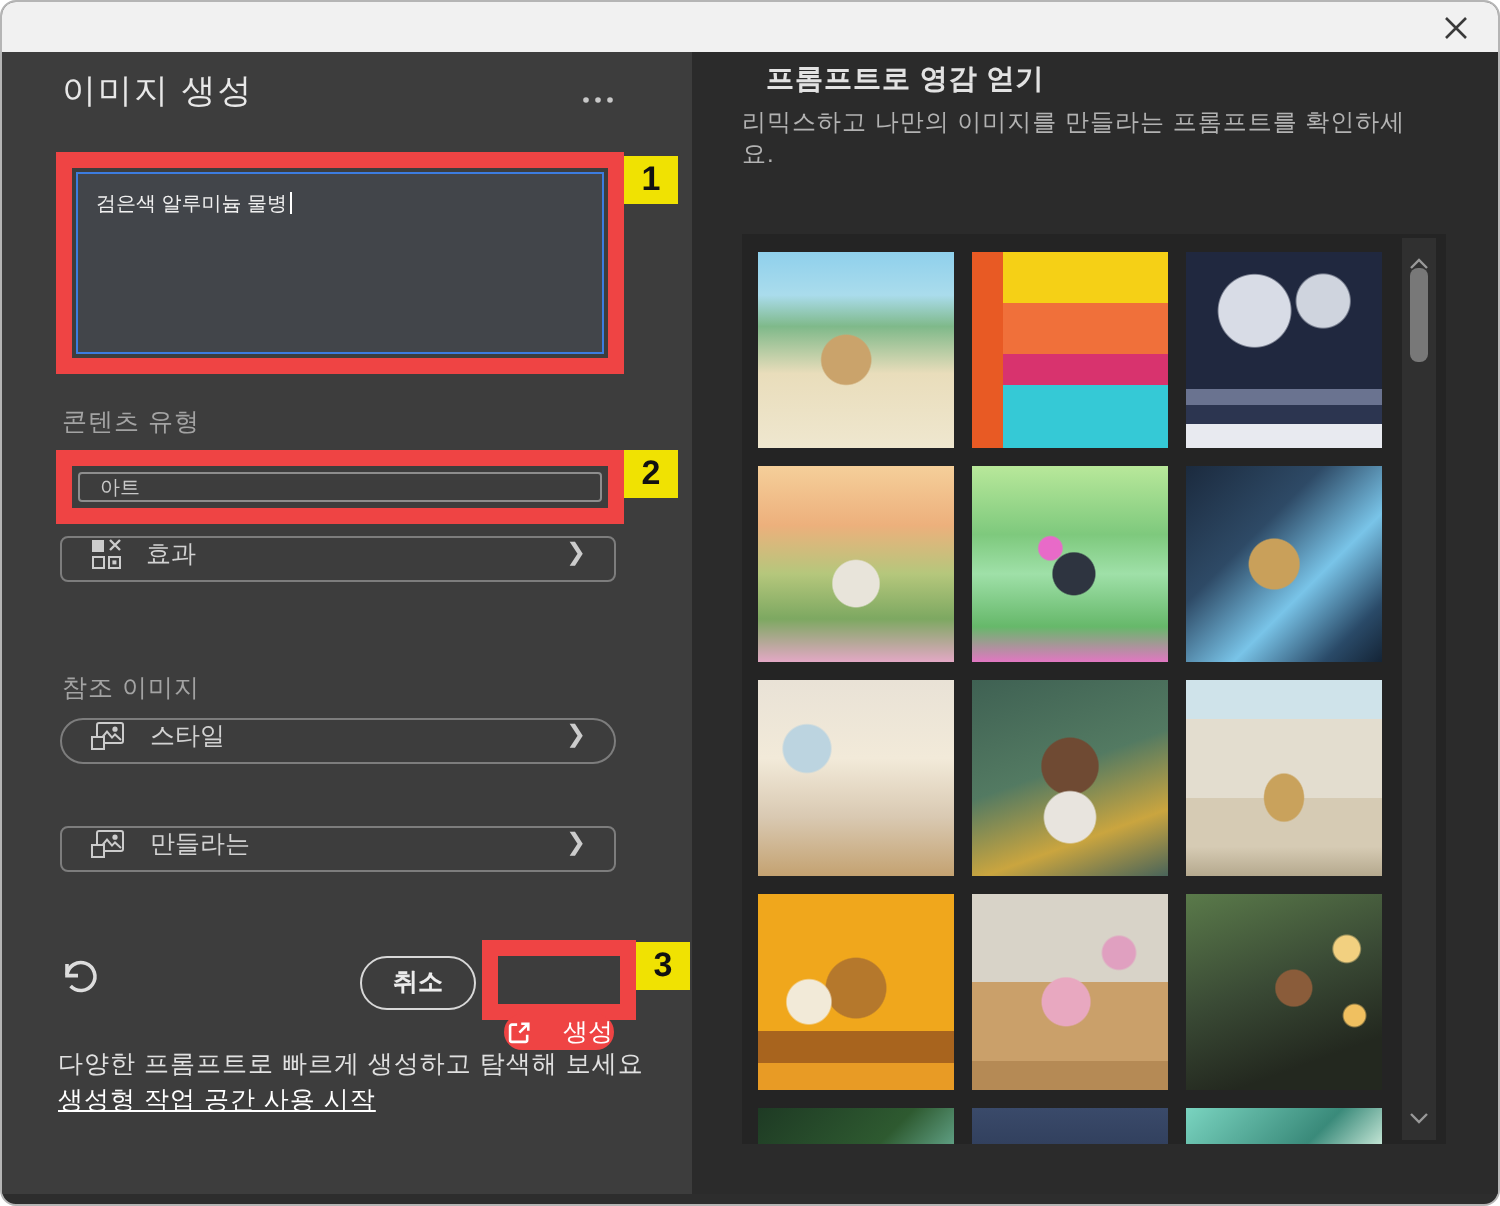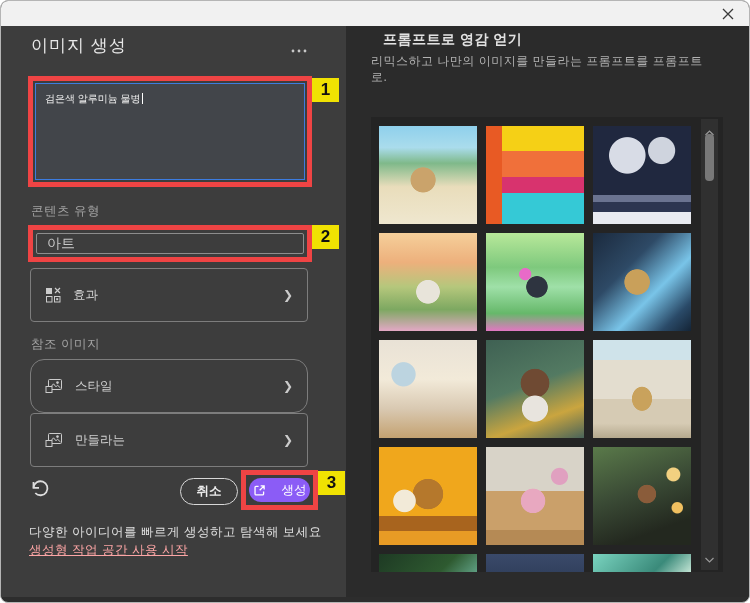--- a/index.html
+++ b/index.html
@@ -9,54 +9,54 @@
   .titlebar { position:absolute; top:0; left:0; right:0; height:25px; background:#f1f1f1; z-index:5; }
   .close-btn { position:absolute; right:12px; top:4px; width:18px; height:18px; display:flex;
                align-items:center; justify-content:center; cursor:pointer; }
 
   .left-panel { position:absolute; left:0; top:25px; width:345px; bottom:5px; background:#3d3d3d; }
   .right-panel { position:absolute; left:345px; top:25px; right:0; bottom:5px; background:#2b2b2b; }
 
   .panel-title { position:absolute; left:30px; top:8px; font-size:17px; color:#e8e8e8; letter-spacing:1px; }
   .more-dots { position:absolute; right:38px; top:14px; color:#c8c8c8; }
 
-  .hl-box { position:absolute; border:5px solid #ef4444; }
+  .hl-box { position:absolute; border:8px solid #ef4444; }
   .hl-badge { position:absolute; width:27px; height:24px; background:#f0e202; color:#111;
               font-weight:700; font-size:17px; display:flex; align-items:center; justify-content:center; }
 
   .prompt-box { left:27px; top:50px; width:284px; height:111px; padding:2px; }
   .prompt-area { width:100%; height:100%; background:#42454a; border:1px solid #3c7ce0;
                  padding:8px 9px; font-size:10px; color:#f0f0f0; cursor:text; }
   .caret { display:inline-block; width:1px; height:11px; background:#ffffff; vertical-align:-2px; margin-left:1px; }
 
   .section-label { position:absolute; left:30px; font-size:12.5px; color:#a3a3a3; letter-spacing:0.5px; }
 
   .seg-box { left:27px; top:199px; width:284px; height:37px; padding:3px; display:flex; gap:4px; }
   .seg-btn { flex:1; border:1px solid #8d8d8d; border-radius:2px; display:flex; align-items:center;
-             padding:0 10px; font-size:14px; color:#c8c8c8; cursor:pointer; }
+             padding:0 10px; font-size:10px; color:#c8c8c8; cursor:pointer; }
   .seg-btn.selected { background:#242424; border-color:#a2a2a2; color:#e6e6e6; }
   .check-circle { margin-left:auto; width:17px; height:17px; border-radius:50%; background:#e8e8e8;
                   display:flex; align-items:center; justify-content:center; }
 
-  .list-btn { position:absolute; left:29px; width:278px; height:54px; border:1px solid #7d7d7d;
-              border-radius:4px; display:flex; align-items:center; padding:0 14px; gap:12px;
+  .list-btn { position:absolute; left:29px; width:278px; height:23px; border:1px solid #7d7d7d;
+              border-radius:4px; display:flex; padding:0 14px; gap:12px;
               font-size:12.5px; color:#d2d2d2; cursor:pointer; }
   .list-btn .chev { margin-left:auto; color:#cccccc; font-size:12px; }
 
   .undo-btn { position:absolute; left:28px; top:452px; width:24px; height:22px; cursor:pointer; }
 
   .cancel-btn { position:absolute; left:179px; top:452px; width:58px; height:27px; border:1.5px solid #d8d8d8;
                 border-radius:14px; background:transparent; color:#ececec; font-size:12.5px;
                 display:flex; align-items:center; justify-content:center; cursor:pointer;font-weight:bold; }
   .gen-box { left:240px; top:444px; width:77px; height:40px; padding:3px; }
-  .gen-btn { width:100%; height:100%; border-radius:14px; background:#8b5cf6; color:#ffffff;
-             font-size:12.5px; display:flex; align-items:center; justify-content:center; gap:16px; cursor:pointer; }
+  .gen-btn { width:100%; height:100%; border-radius:14px; background:#ef4444; color:#ffffff;
+             font-size:12.5px; display:flex; align-items:center; justify-content:center; gap:16px; cursor:pointer;margin-top:26px; }
 
   .hint-text { position:absolute; left:28px; top:498px; font-size:12.5px; color:#e0e0e0; letter-spacing:0.5px; }
-  .hint-link { position:absolute; left:28px; top:516px; font-size:12.5px; color:#fca5a5;
+  .hint-link { position:absolute; left:28px; top:516px; font-size:12.5px; color:#ffffff;
                text-decoration:underline; letter-spacing:0.5px; cursor:pointer; }
 
   .rp-title { position:absolute; left:25px; top:5px; font-size:14px; font-weight:700; color:#e2e2e2; letter-spacing:0.5px;margin-left:12px; }
   .rp-sub { position:absolute; left:25px; top:27px; width:342px; font-size:12px; line-height:16px; color:#b2b2b2; letter-spacing:0.5px; }
 
   .grid-wrap { position:absolute; left:25px; top:91px; width:352px; height:455px; background:#242424; overflow:hidden; }
   .tiles { position:absolute; left:8px; top:9px; width:312px; display:grid;
            grid-template-columns:repeat(3, 98px); gap:9px; }
   .tile { width:98px; height:98px; cursor:pointer; }
 
@@ -155,27 +155,27 @@
       <div class="gen-btn">
         <svg width="13" height="13" viewBox="0 0 14 14">
           <path d="M6 2.5 H3.2 a1 1 0 0 0 -1 1 V10.8 a1 1 0 0 0 1 1 H10.4 a1 1 0 0 0 1 -1 V8" fill="none" stroke="#ffffff" stroke-width="1.4"></path>
           <path d="M8.2 2 H12 V5.8 M12 2 L7.2 6.8" fill="none" stroke="#ffffff" stroke-width="1.4"></path>
         </svg>
         <span>생성</span>
       </div>
     </div>
     <div class="hl-badge" style="left:317px; top:445px;">3</div>
 
-    <div class="hint-text">다양한 아이디어를 빠르게 생성하고 탐색해 보세요</div>
+    <div class="hint-text">다양한 프롬프트로 빠르게 생성하고 탐색해 보세요</div>
     <div class="hint-link">생성형 작업 공간 사용 시작</div>
   </div>
 
   <div class="right-panel">
     <div class="rp-title">프롬프트로 영감 얻기</div>
-    <div class="rp-sub">리믹스하고 나만의 이미지를 만들라는 프롬프트를 프롬프트로.</div>
+    <div class="rp-sub">리믹스하고 나만의 이미지를 만들라는 프롬프트를 확인하세요.</div>
 
     <div class="grid-wrap">
       <div class="tiles">
           <div class="tile" style="background: radial-gradient(circle at 45% 55%, rgb(202, 163, 107) 0px, rgb(202, 163, 107) 16%, rgba(0, 0, 0, 0) 17%), linear-gradient(rgb(143, 208, 236) 0%, rgb(170, 220, 236) 22%, rgb(127, 185, 138) 38%, rgb(233, 221, 187) 62%, rgb(239, 231, 207) 100%);"></div>
           <div class="tile" style="background: linear-gradient(90deg, rgb(232, 90, 36) 0px, rgb(232, 90, 36) 16%, rgba(0, 0, 0, 0) 16%), linear-gradient(0deg, rgb(53, 201, 214) 0px, rgb(53, 201, 214) 32%, rgba(0, 0, 0, 0) 32%), linear-gradient(rgb(245, 208, 22) 0px, rgb(245, 208, 22) 26%, rgb(240, 112, 58) 26%, rgb(240, 112, 58) 52%, rgb(216, 51, 110) 52%, rgb(216, 51, 110) 72%, rgb(43, 188, 212) 72%);"></div>
           <div class="tile" style="background: radial-gradient(circle at 70% 25%, rgb(207, 212, 222) 0px, rgb(207, 212, 222) 13%, rgba(0, 0, 0, 0) 14%), radial-gradient(circle at 35% 30%, rgb(216, 220, 230) 0px, rgb(216, 220, 230) 19%, rgba(0, 0, 0, 0) 20%), linear-gradient(0deg, rgb(232, 234, 240) 0px, rgb(232, 234, 240) 12%, rgba(0, 0, 0, 0) 12%), linear-gradient(rgb(32, 40, 63) 0px, rgb(32, 40, 63) 70%, rgb(106, 115, 144) 70%, rgb(106, 115, 144) 78%, rgb(44, 53, 80) 78%);"></div>
           <div class="tile" style="background: radial-gradient(circle at 50% 60%, rgb(232, 228, 218) 0px, rgb(232, 228, 218) 15%, rgba(0, 0, 0, 0) 16%), linear-gradient(rgb(245, 207, 154) 0%, rgb(237, 176, 124) 30%, rgb(181, 199, 124) 55%, rgb(125, 168, 97) 78%, rgb(227, 168, 197) 100%);"></div>
           <div class="tile" style="background: radial-gradient(circle at 52% 55%, rgb(46, 52, 64) 0px, rgb(46, 52, 64) 14%, rgba(0, 0, 0, 0) 15%), radial-gradient(circle at 40% 42%, rgb(232, 106, 200) 0px, rgb(232, 106, 200) 7%, rgba(0, 0, 0, 0) 8%), linear-gradient(rgb(184, 232, 154) 0%, rgb(126, 201, 125) 35%, rgb(159, 224, 168) 55%, rgb(102, 184, 106) 82%, rgb(226, 119, 194) 100%);"></div>
           <div class="tile" style="background: radial-gradient(circle at 45% 50%, rgb(201, 160, 90) 0px, rgb(201, 160, 90) 17%, rgba(0, 0, 0, 0) 18%), linear-gradient(135deg, rgb(27, 42, 62) 0%, rgb(46, 74, 102) 35%, rgb(121, 196, 232) 62%, rgb(42, 74, 104) 85%, rgb(20, 36, 54) 100%);"></div>
           <div class="tile" style="background: radial-gradient(circle at 25% 35%, rgb(188, 212, 224) 0px, rgb(188, 212, 224) 12%, rgba(0, 0, 0, 0) 13%), linear-gradient(rgb(233, 226, 214) 0%, rgb(242, 234, 217) 40%, rgb(217, 201, 178) 70%, rgb(196, 162, 113) 100%);"></div>

